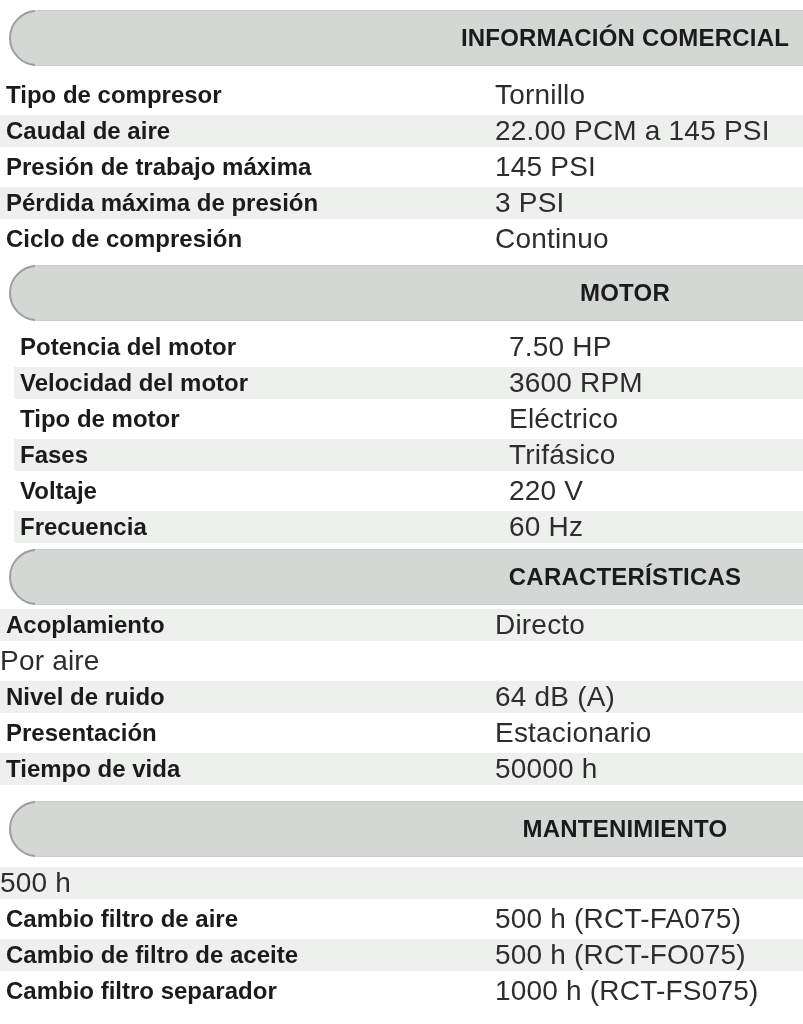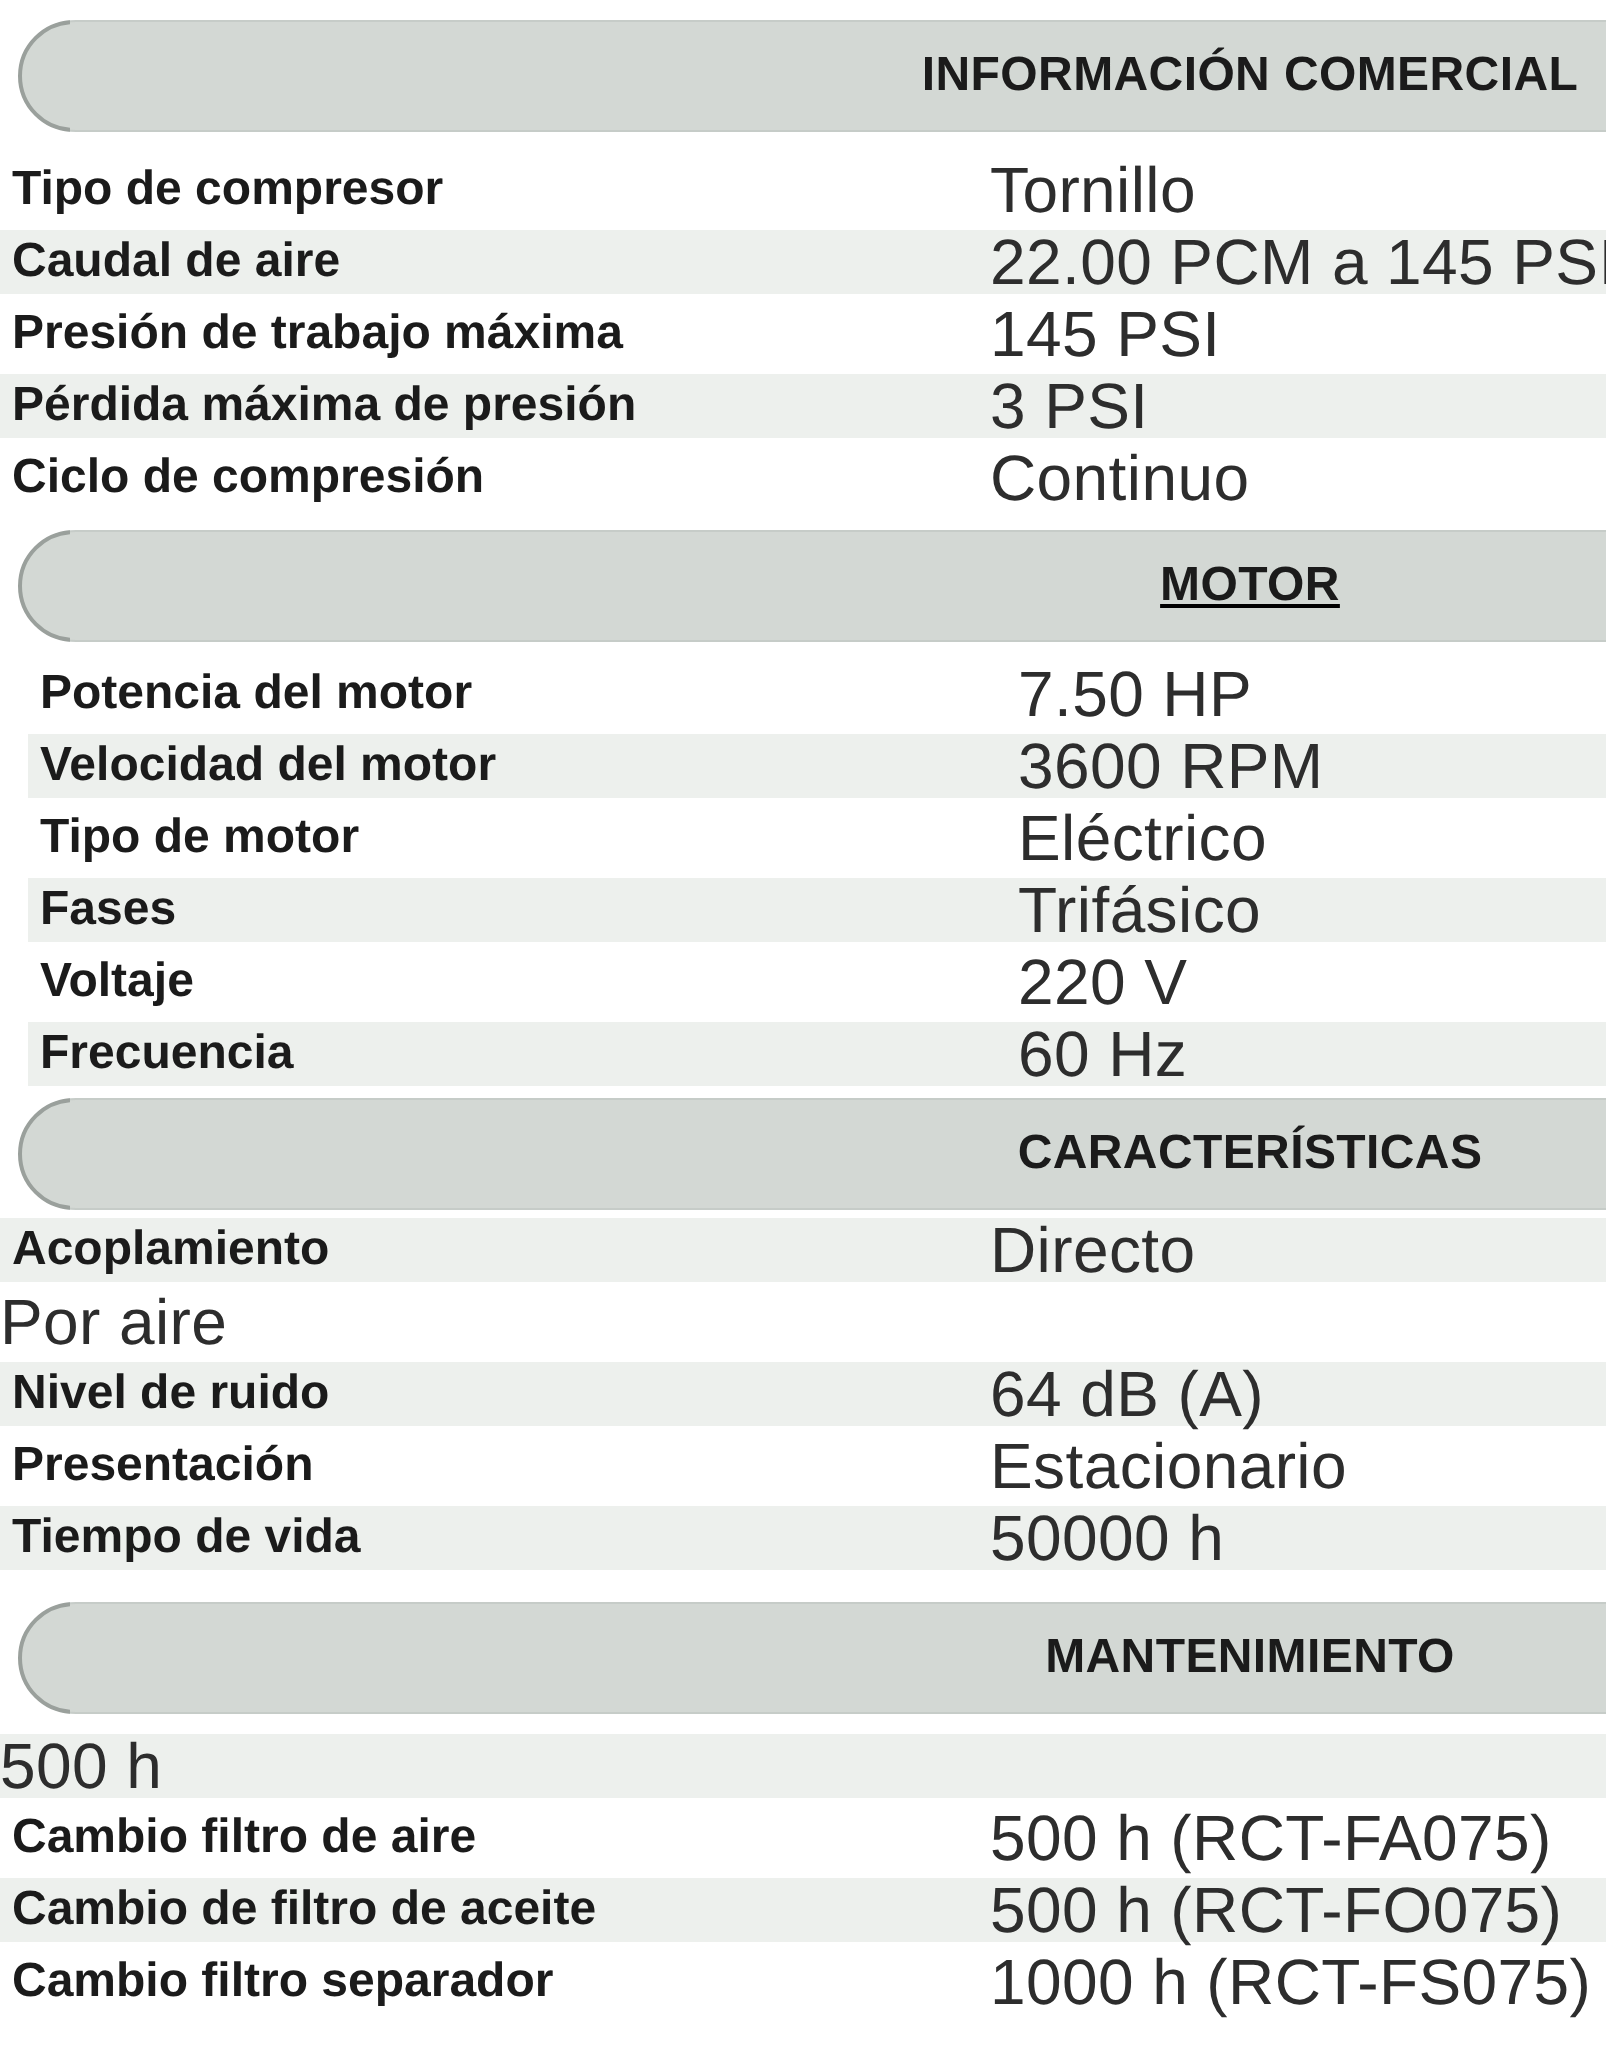--- a/index.html
+++ b/index.html
@@ -53,27 +53,27 @@
   }
   .cell{white-space:nowrap;overflow:visible;}
   .cell.label{
     flex:0 0 495px;box-sizing:border-box;
     padding-left:6px;
     font-weight:bold;font-size:24px;
     color:var(--label-color,#1b1b1b);
   }
   .cell.value{
     flex:1 1 auto;
-    font-size:32px;font-weight:normal;
+    font-size:28px;font-weight:normal;
     color:var(--value-color,#2d2d2d);
     letter-spacing:0.2px;
   }
   
   .s1 .bar{margin-top:10px;} .s1 .rows{margin-top:11px;}
-  .s2 .bar{margin-top:8px;text-decoration:underline;}  .s2 .rows{margin-top:8px;padding-left:14px;}
+  .s2 .bar{margin-top:8px;}  .s2 .rows{margin-top:8px;padding-left:14px;}
   .s3 .bar{margin-top:4px;}  .s3 .rows{margin-top:2px;}
   .s4 .bar{margin-top:14px;}  .s4 .rows{margin-top:8px;}
 </style>
 </head>
 <body style="--bar-bg: #d3d8d4; --stripe: #edf0ed; --arc: #9aa09c; --label-color: #1b1b1b; --value-color: #2d2d2d; background: rgb(255, 255, 255);">
 
 <section class="spec-section s1">
   <div class="bar">
     <div class="bar-title">INFORMACIÓN COMERCIAL</div>
   </div>

